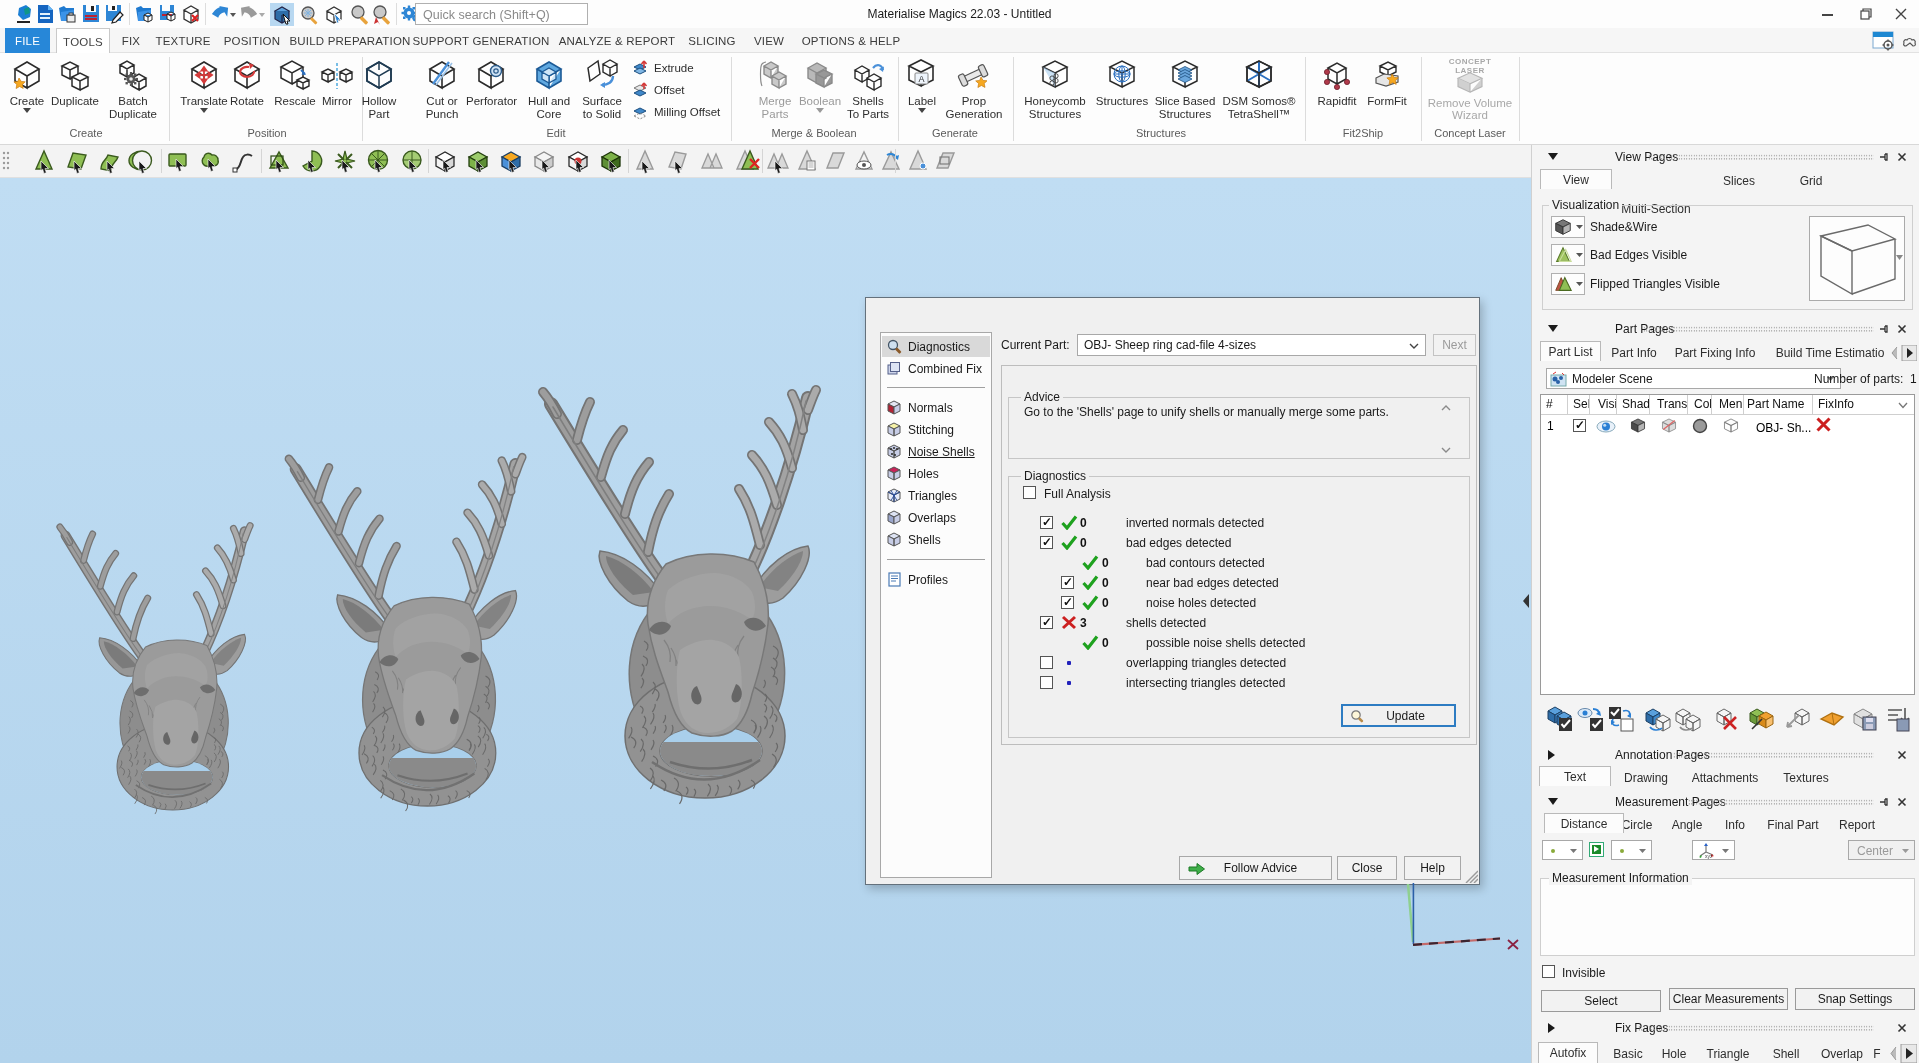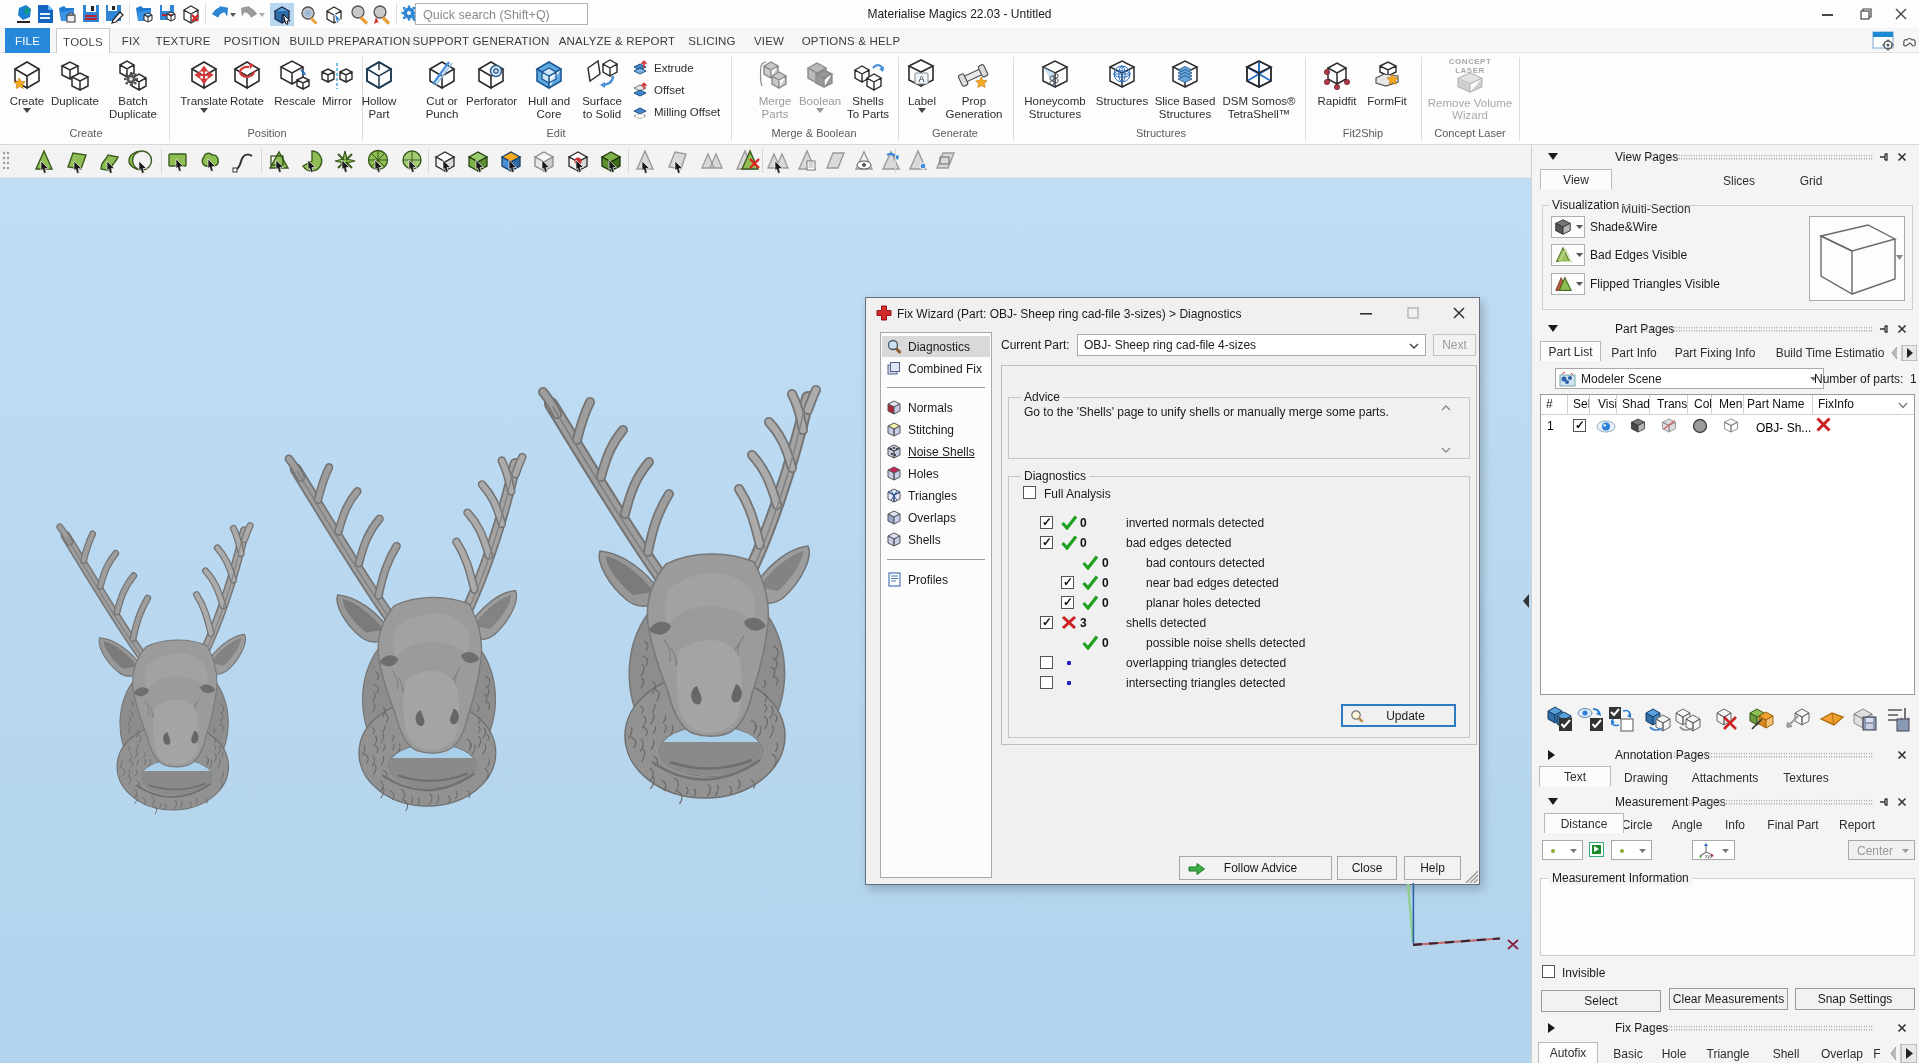--- a/index.html
+++ b/index.html
@@ -792,21 +792,21 @@
     </div>
 <div class="ptab active" style="left:8px;top:196px;width:61px;height:20px;">Part List</div>
 <div class="ptab" style="left:78px;top:198px;width:48px;height:20px;">Part Info</div>
 <div class="ptab" style="left:140px;top:198px;width:86px;height:20px;">Part Fixing Info</div>
 <div class="ptab" style="left:240px;top:198px;width:116px;height:20px;">Build Time Estimatio</div>
 <svg class="abs" style="left:357px;top:200px" width="28" height="16" viewBox="0 0 28 16">
       <path d="M8 2 L3 8 L8 14" fill="#bbb" stroke="#999"></path>
       <rect x="13" y="0" width="15" height="16" fill="#e8e8e8" stroke="#999"></rect>
       <path d="M18 3 L24 8 L18 13 Z" fill="#222"></path>
     </svg>
-<div class="ddown" style="left:23px;top:223px;width:269px;height:21px;">
+<div class="ddown" style="left:14px;top:223px;width:295px;height:21px;">
       <svg class="abs" style="left:3px;top:2px" width="17" height="17" viewBox="0 0 17 17">
         <rect x="1" y="4" width="15" height="11" fill="#cfe3f3" stroke="#7aa"></rect>
         <circle cx="5" cy="8" r="2.5" fill="#2a62a8"></circle>
         <circle cx="11" cy="7" r="2" fill="#2a62a8"></circle>
         <circle cx="8" cy="11" r="2" fill="#2a62a8"></circle>
         <path d="M3 3 l3 -2 M12 2 l2 2" stroke="#d33" stroke-width="1"></path>
       </svg>
       <span style="position:absolute;left:25px;top:3px;">Modeler Scene</span>
       <svg class="abs" style="right:5px;top:8px" width="8" height="5" viewBox="0 0 8 5">
         <path d="M0 0 h7 l-3.5 4 z" fill="#777"></path>
@@ -1031,35 +1031,20 @@
 <div class="ptab" style="left:236px;top:899px;width:36px;height:19px;">Shell</div>
 <div class="ptab" style="left:286px;top:899px;width:48px;height:19px;">Overlap</div>
 <div class="ptab" style="left:340px;top:899px;width:10px;height:19px;">F</div>
 <svg class="abs" style="left:355px;top:899px" width="30" height="19" viewBox="0 0 30 19">
       <path d="M9 3 L4 9.5 L9 16" fill="#bbb" stroke="#999"></path>
       <rect x="14" y="0" width="16" height="19" fill="#e8e8e8" stroke="#999"></rect>
       <path d="M19 4 L26 9.5 L19 15 Z" fill="#222"></path>
     </svg>
 </div>
 <div id="dialog">
-<div id="dlgtitle">
- <svg class="abs" style="left:10px;top:7px" width="16" height="16" viewBox="0 0 16 16">
-        <path d="M5.5 1 H10.5 V5.5 H15 V10.5 H10.5 V15 H5.5 V10.5 H1 V5.5 H5.5 Z" fill="#d42a2a" stroke="#8f1515" stroke-width="1"></path>
-      </svg>
- <div class="t">Fix Wizard (Part: OBJ- Sheep ring cad-file 3-sizes) &gt; Diagnostics</div>
- <svg class="dlgbtn" style="left:483px" width="34" height="30">
-        <rect x="11" y="15" width="12" height="1.6" fill="#333"></rect>
-      </svg>
- <svg class="dlgbtn" style="left:530px" width="34" height="30">
-        <rect x="12" y="10" width="10" height="10" fill="none" stroke="#b5b5b5" stroke-width="1.4"></rect>
-      </svg>
- <svg class="dlgbtn" style="left:576px" width="34" height="30">
-        <path d="M12 10 L22 20 M22 10 L12 20" stroke="#333" stroke-width="1.5"></path>
-      </svg>
-</div>
 <div id="sidebar">
  <div class="sbitem sel" style="top:3px;"><svg width="17" height="17" viewBox="0 0 17 17">
           <circle cx="7" cy="7" r="4.5" fill="#cfe0f0" stroke="#456" stroke-width="1.3"></circle>
           <rect x="10.5" y="9.5" width="6.5" height="3" rx="1" transform="rotate(45 11 10)" fill="#8a5a2a"></rect>
         </svg>Diagnostics</div>
  <div class="sbitem" style="top:25px;"><svg width="17" height="17" viewBox="0 0 17 17">
           <g fill="#cdd4ea" stroke="#55608a" stroke-width="1">
             <rect x="2" y="5" width="9" height="9"></rect>
             <rect x="4.5" y="2.5" width="9" height="9" fill="#dde4f4"></rect>
           </g>
@@ -1150,21 +1135,21 @@
 <svg class="abs" style="left:216px;top:277px" width="17" height="15" viewBox="0 0 17 15">
       <path d="M1.5 8 L6 13 L15 1.5" fill="none" stroke="#1ea11e" stroke-width="3.2"></path>
     </svg>
 <div class="abs" style="left:236px;top:278px;font-size:12px;font-weight:bold;color:#111;">0</div>
 <div class="abs smalltext" style="left:280px;top:278px;">near bad edges detected</div>
 <div class="cb checked" style="left:195px;top:298px;"></div>
 <svg class="abs" style="left:216px;top:297px" width="17" height="15" viewBox="0 0 17 15">
       <path d="M1.5 8 L6 13 L15 1.5" fill="none" stroke="#1ea11e" stroke-width="3.2"></path>
     </svg>
 <div class="abs" style="left:236px;top:298px;font-size:12px;font-weight:bold;color:#111;">0</div>
-<div class="abs smalltext" style="left:280px;top:298px;">planar holes detected</div>
+<div class="abs smalltext" style="left:280px;top:298px;">noise holes detected</div>
 <div class="cb checked" style="left:174px;top:318px;"></div>
 <svg class="abs" style="left:195px;top:317px" width="16" height="15" viewBox="0 0 16 15">
       <path d="M2 2 L14 13 M14 2 L2 13" fill="none" stroke="#cc2020" stroke-width="3"></path>
     </svg>
 <div class="abs" style="left:214px;top:318px;font-size:12px;font-weight:bold;color:#111;">3</div>
 <div class="abs smalltext" style="left:260px;top:318px;">shells detected</div>
 <svg class="abs" style="left:216px;top:337px" width="17" height="15" viewBox="0 0 17 15">
       <path d="M1.5 8 L6 13 L15 1.5" fill="none" stroke="#1ea11e" stroke-width="3.2"></path>
     </svg>
 <div class="abs" style="left:236px;top:338px;font-size:12px;font-weight:bold;color:#111;">0</div>

